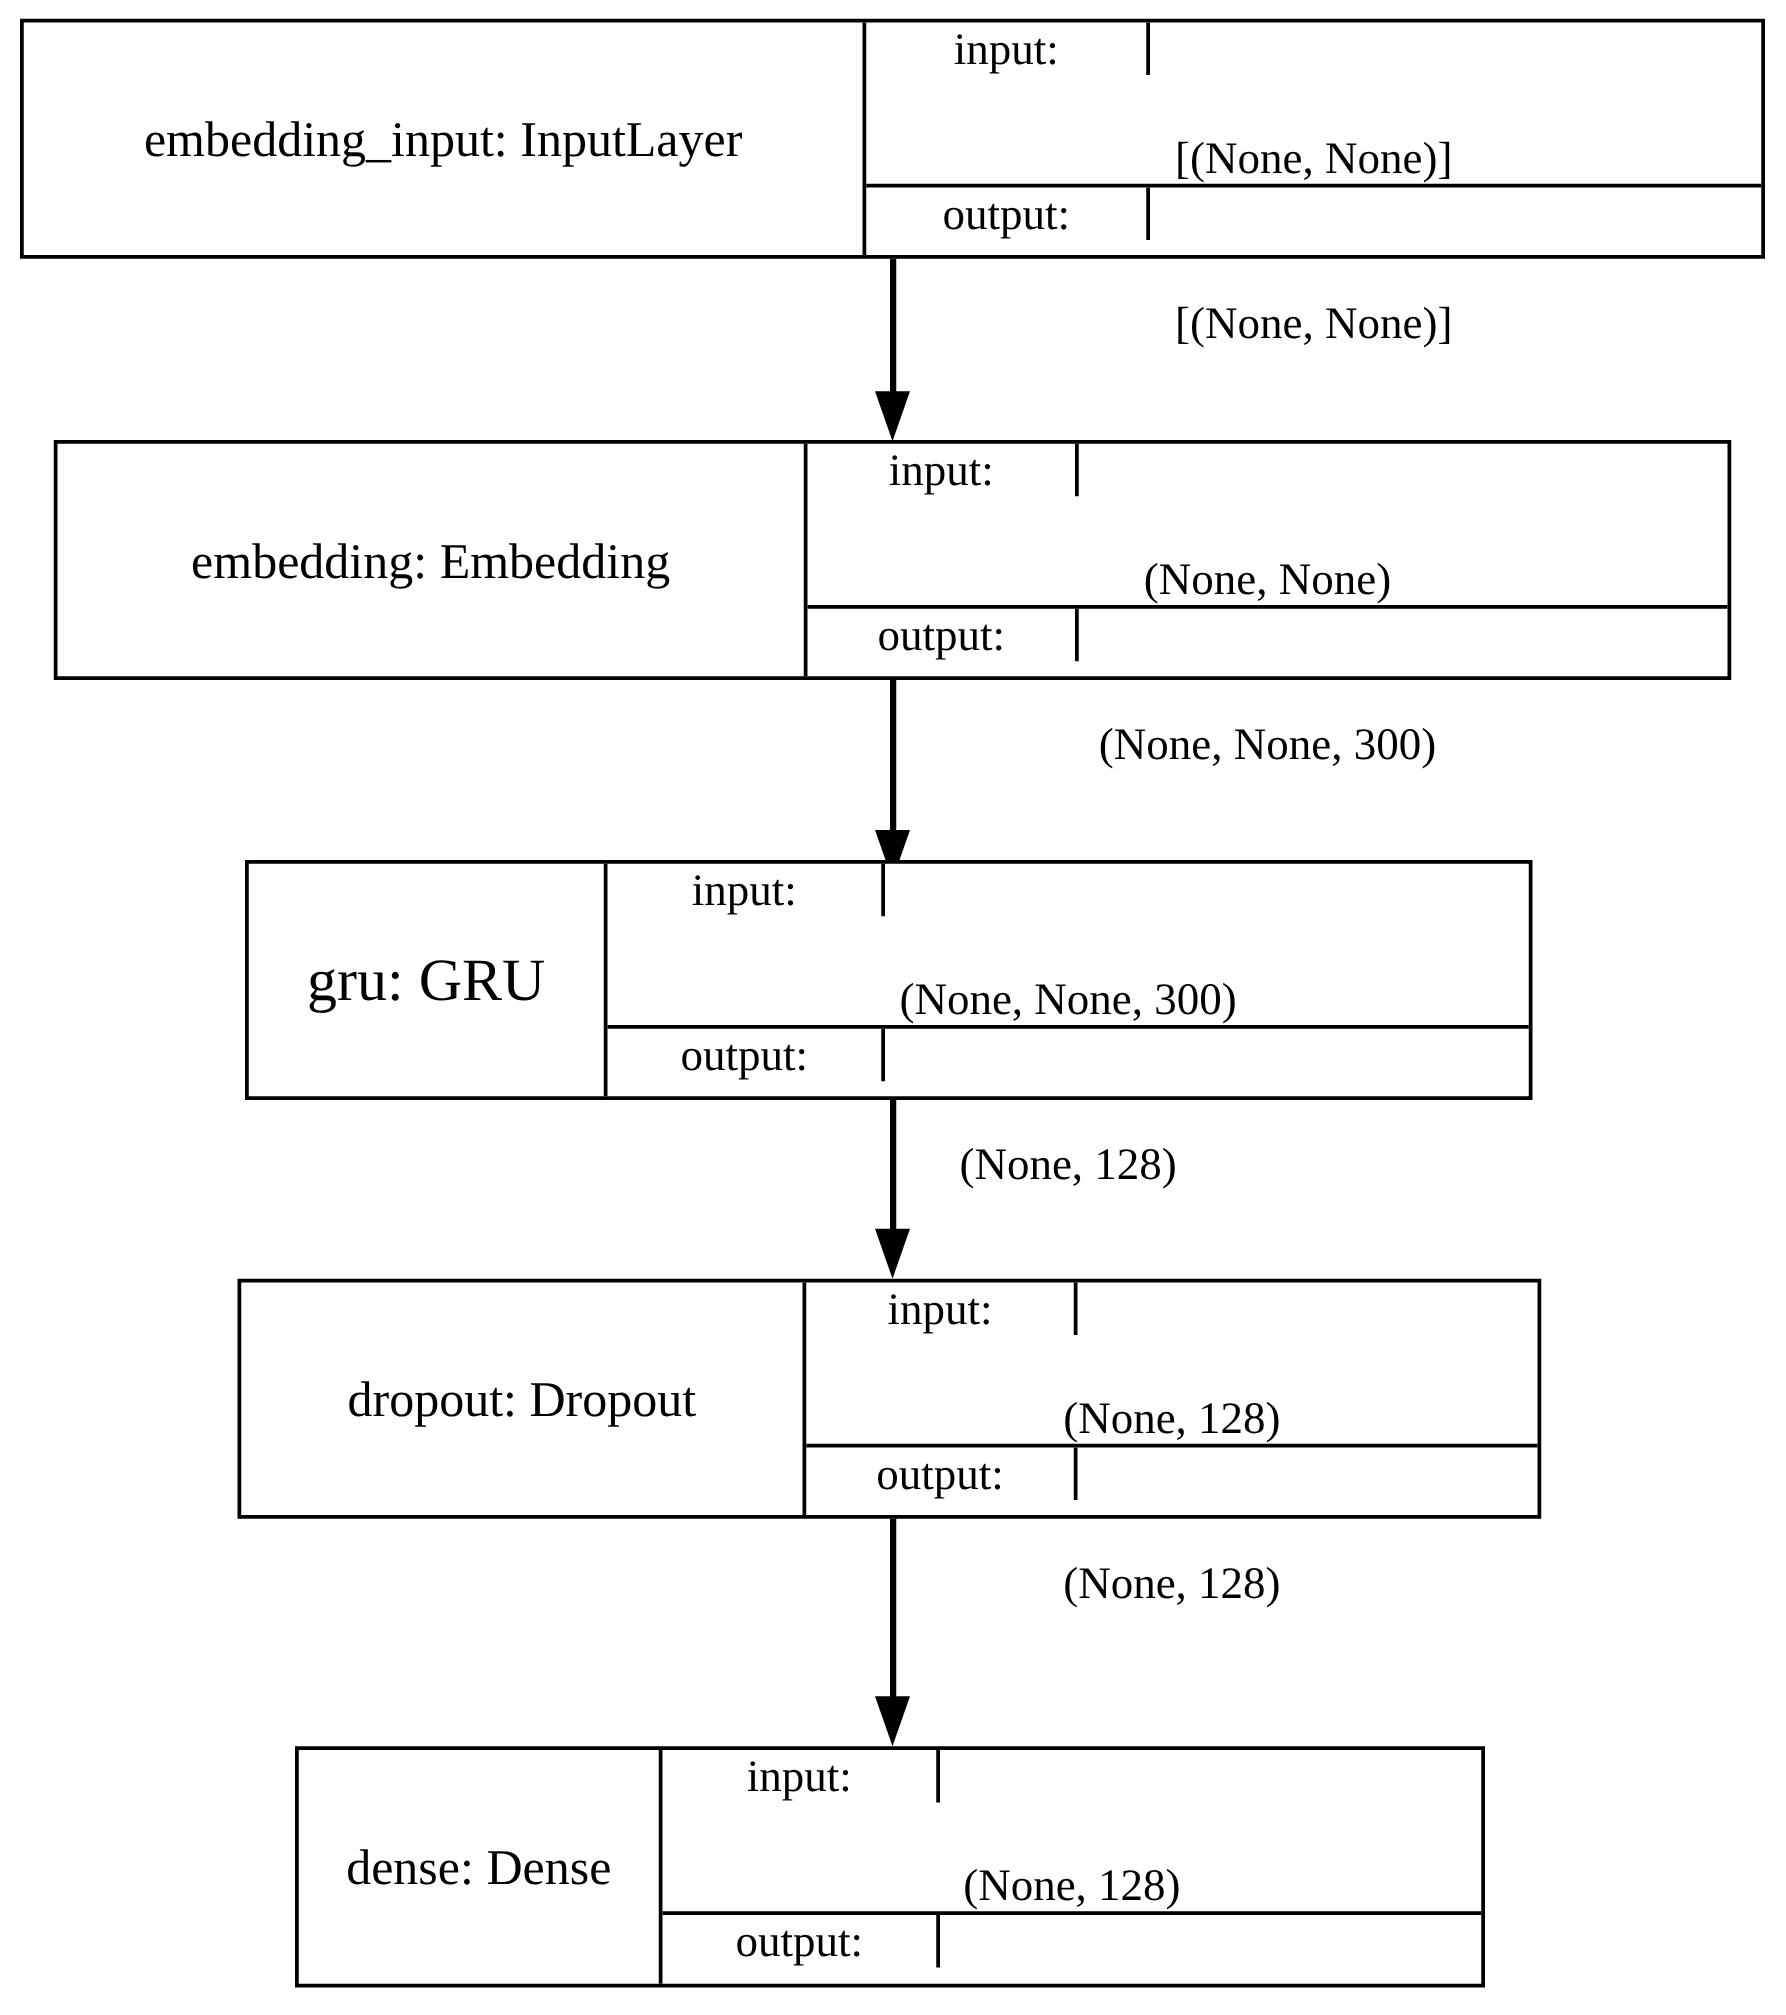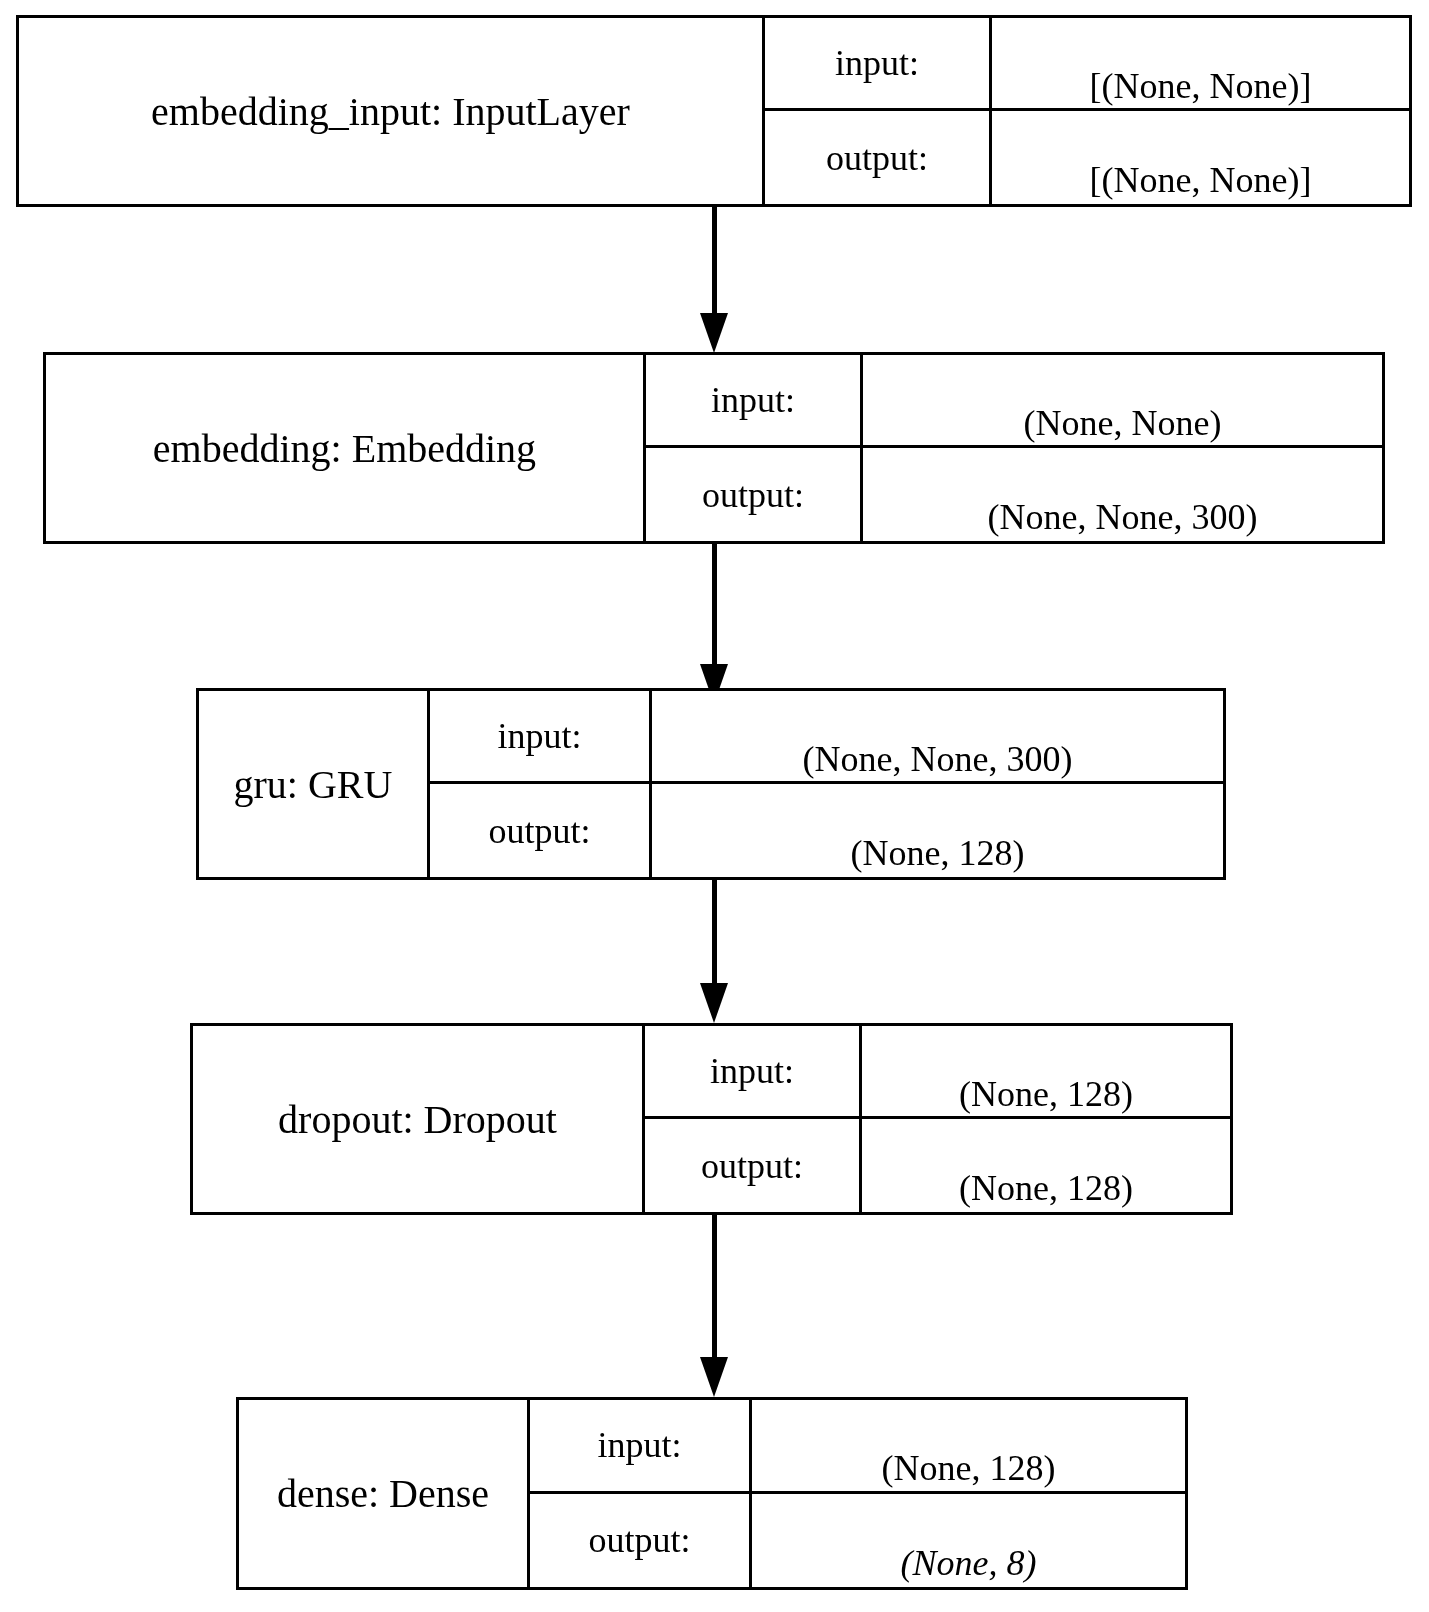--- a/index.html
+++ b/index.html
@@ -43,21 +43,21 @@
   .node-io {
     box-sizing: border-box;
     border-left: 3px solid #000000;
     display: flex;
     flex-direction: column;
     flex: 1 1 auto;
   }
   .io-row {
     box-sizing: border-box;
     display: flex;
-    flex-direction: row;
+    flex-direction: column;
     align-items: stretch;
     flex: 1 1 50%;
   }
   .io-row.top {
     border-bottom: 3px solid #000000;
   }
   .io-label {
     box-sizing: border-box;
     display: flex;
     align-items: center;
@@ -97,21 +97,21 @@
     border-right: 14px solid transparent;
     border-top: 40px solid #000000;
   }
 </style>
 </head>
 <body>
 
 <div id="canvas">
 
   <div class="node" style="left:16px; top:15px; width:1396px; height:192px;">
-    <div class="node-name" style="width:743px; font-size:40px;">embedding_input: InputLayer</div>
+    <div class="node-name" style="width:671px; font-size:40px;">embedding_input: InputLayer</div>
     <div class="node-io">
       <div class="io-row top">
         <div class="io-label" style="width:227px; font-size:36px;">input:</div>
         <div class="io-value" style="font-size:36px;">[(None, None)]</div>
       </div>
       <div class="io-row">
         <div class="io-label" style="width:227px; font-size:36px;">output:</div>
         <div class="io-value" style="font-size:36px;">[(None, None)]</div>
       </div>
     </div>
@@ -135,21 +135,21 @@
       </div>
     </div>
   </div>
 
   <div class="edge" style="left:712px; top:544px; width:5px; height:162px;">
     <div class="shaft" style="height:124px;"></div>
     <div class="head" style="top:120px;"></div>
   </div>
 
   <div class="node" style="left:196px; top:688px; width:1030px; height:192px;">
-    <div class="node-name" style="width:228px; font-size:40px;">gru: GRU</div>
+    <div class="node-name" style="width:284px; font-size:48px;">gru: GRU</div>
     <div class="node-io">
       <div class="io-row top">
         <div class="io-label" style="width:222px; font-size:36px;">input:</div>
         <div class="io-value" style="font-size:36px;">(None, None, 300)</div>
       </div>
       <div class="io-row">
         <div class="io-label" style="width:222px; font-size:36px;">output:</div>
         <div class="io-value" style="font-size:36px;">(None, 128)</div>
       </div>
     </div>

